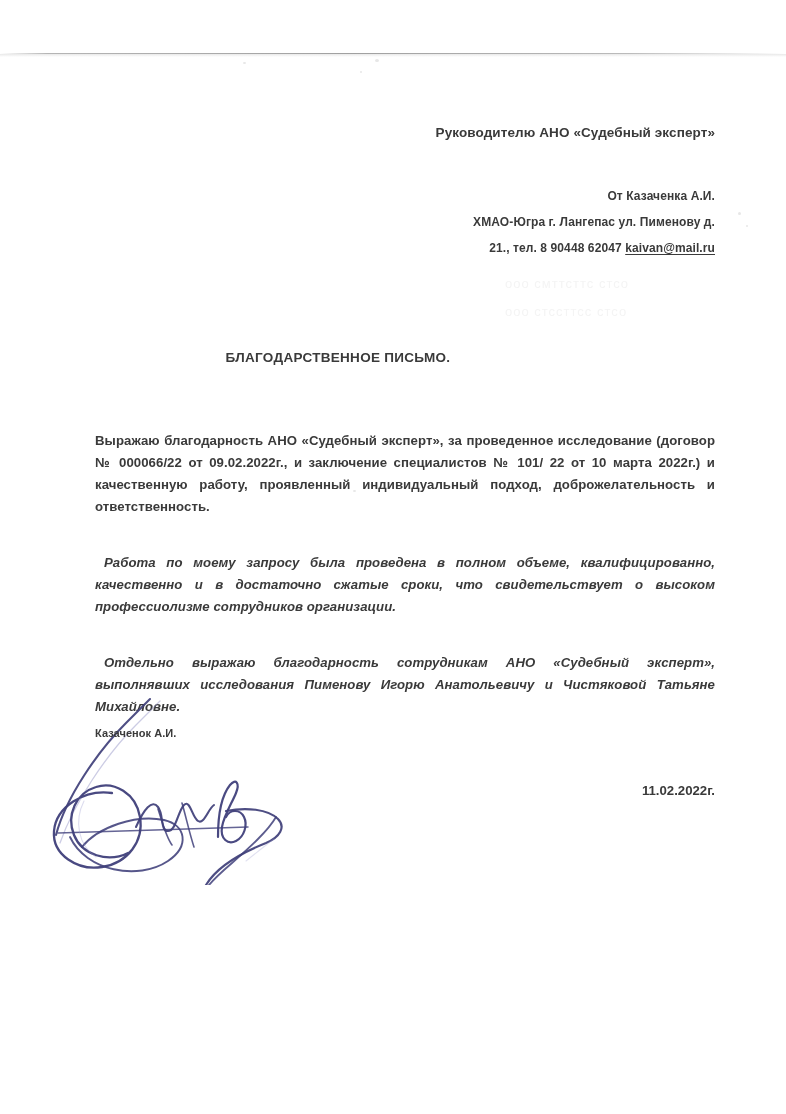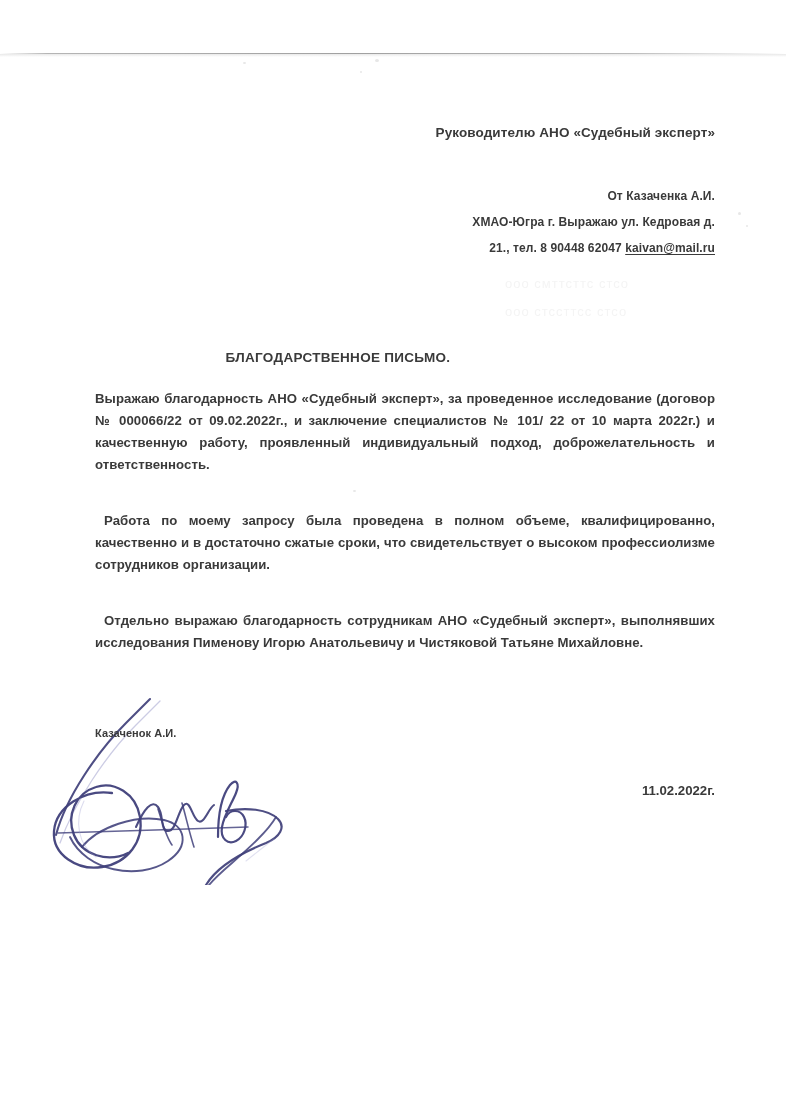--- a/index.html
+++ b/index.html
@@ -93,34 +93,35 @@
     font-size: 13.5px;
     font-weight: bold;
     letter-spacing: .3px;
     text-indent: 22px;
   }
 
   
   .body-block {
     position: absolute;
     left: 95px;
-    top: 348px;
+    top: 390px;
     width: 620px;
   }
   .para {
     font-size: 13.2px;
     font-weight: bold;
     line-height: 22px;
     text-align: justify;
     text-justify: inter-word;
     margin: 0 0 34px 0;
     letter-spacing: .05px;
   }
   .para.indent {
     text-indent: 9px;
+    font-style: italic;
   }
   .para:last-child {
     margin-bottom: 0;
   }
 
   
   .signer-name {
     position: absolute;
     left: 95px;
     top: 687px;
@@ -163,21 +164,21 @@
   <div class="speck" style="left:375px; top:19px; width:4px; height:3px;"></div>
   <div class="speck" style="left:360px; top:31px; width:2px; height:2px;"></div>
   <div class="speck" style="left:353px; top:450px; width:3px; height:2px;"></div>
   <div class="speck" style="left:292px; top:1094px; width:3px; height:3px;"></div>
   <div class="speck" style="left:50px; top:1090px; width:40px; height:18px; border-radius:40%; background:#f2f2f2;"></div>
 
   <div class="addressee">Руководителю АНО «Судебный эксперт»</div>
 
   <div class="sender">
     <div>От Казаченка А.И.</div>
-    <div>ХМАО-Югра г.  Выражаю  ул. Кедровая д.</div>
+    <div>ХМАО-Югра г.  Лангепас  ул. Пименову д.</div>
     <div>
       <span>21., тел.  8  90448  62047</span>
       <span class="email">kaivan@mail.ru</span>
     </div>
   </div>
 
   <div class="doc-title">БЛАГОДАРСТВЕННОЕ ПИСЬМО.</div>
 
   <div class="body-block">
     <p class="para">Выражаю благодарность АНО «Судебный эксперт», за проведенное исследование (договор № 000066/22 от 09.02.2022г., и заключение специалистов  № 101/ 22 от 10 марта 2022г.) и качественную работу, проявленный индивидуальный подход, доброжелательность и ответственность.</p>

